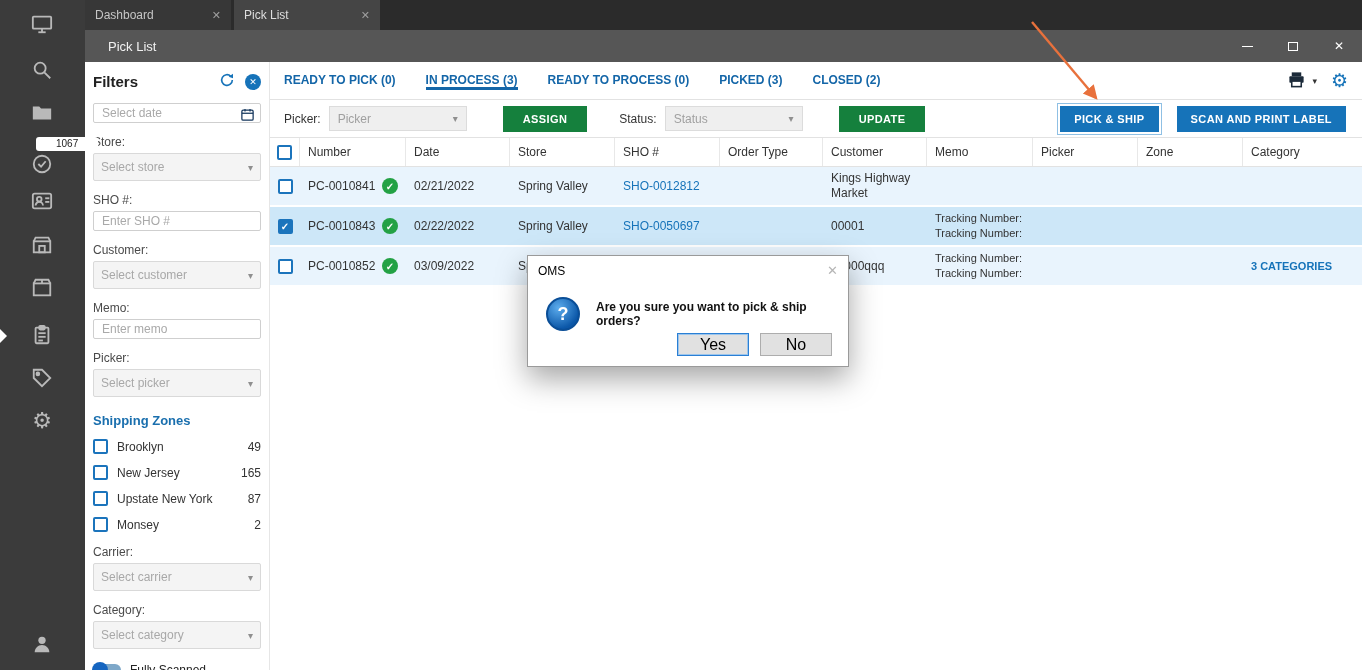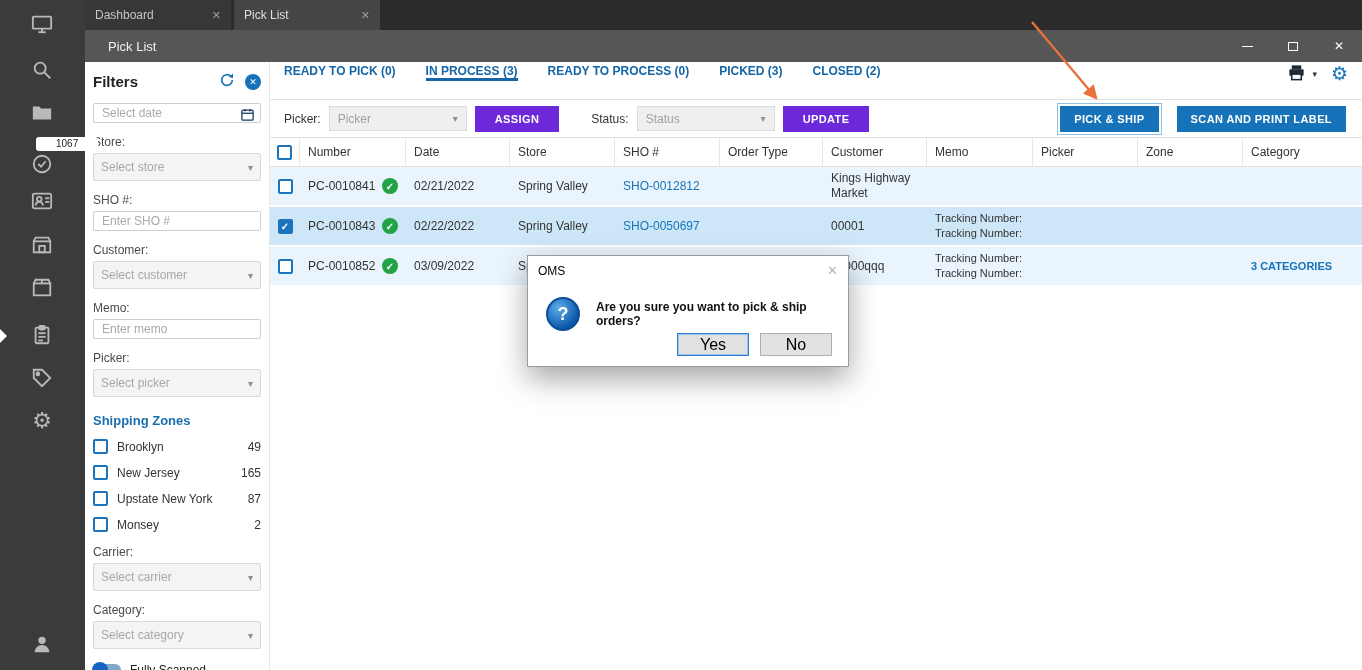--- a/index.html
+++ b/index.html
@@ -43,31 +43,31 @@
   .zones-title { margin:16px 0 10px; font-size:13px; font-weight:bold; color:#1a6fae; }
   .zone { display:flex; align-items:center; gap:9px; margin:9px 0; color:#333; height:17px; }
   .zone .cnt { margin-left:auto; color:#333; }
   .cb { width:15px; height:15px; border:2px solid #1b74bc; border-radius:2px; background:#fff; flex:none; display:flex; align-items:center; justify-content:center; }
   .cb.checked { background:#1b74bc; color:#fff; font-size:10px; font-weight:bold; }
   .switch-row { display:flex; align-items:center; gap:9px; margin-top:14px; color:#222; }
   .switch { position:relative; width:28px; height:12px; background:#7ea8c9; border-radius:6px; flex:none; }
   .switch .thumb { position:absolute; left:-1px; top:-2px; width:16px; height:16px; border-radius:50%; background:#1565c0; }
   
   .main { position:absolute; left:270px; top:62px; right:0; bottom:0; background:#fff; z-index:2; }
-  .status-row { height:38px; display:flex; align-items:flex-start; gap:30px; padding:0 14px; border-bottom:1px solid #e2e2e2; }
+  .status-row { height:38px; display:flex; align-items:center; gap:30px; padding:0 14px; border-bottom:1px solid #e2e2e2; }
   .stab { display:flex; align-items:center; font-weight:bold; font-size:12px; color:#1466a8; border-bottom:3px solid transparent; padding-top:2px; }
   .stab.active { border-bottom-color:#1466a8; }
   .hdr-icons { margin-left:auto; display:flex; align-items:center; gap:6px; }
   .hdr-icons .caret { font-size:9px; color:#333; }
   .gear-blue { font-size:19px; color:#1673b9; margin-left:8px; }
   .toolbar { height:37px; display:flex; align-items:center; padding:0 14px; gap:8px; }
   .tlabel { color:#333; }
   .tdd { width:138px; height:25px; background:#efefef; border:1px solid #dcdcdc; display:flex; align-items:center; padding:0 8px; color:#a0a0a0; }
   .tdd .caret { margin-left:auto; color:#8f8f8f; font-size:10px; }
-  .gbtn { height:26px; padding:0 20px; background:#6d28d9; color:#fff; font-weight:bold; font-size:11px; letter-spacing:.4px; border:none; display:flex; align-items:center; font-family:"Liberation Sans", sans-serif; }
+  .gbtn { height:26px; padding:0 20px; background:#15803d; color:#fff; font-weight:bold; font-size:11px; letter-spacing:.4px; border:none; display:flex; align-items:center; font-family:"Liberation Sans", sans-serif;margin-left:28px; }
   .status-label { margin-left:24px; }
   .bbtn { height:26px; padding:0 14px; background:#1673b9; color:#fff; font-weight:bold; font-size:11px; letter-spacing:.4px; border:none; display:flex; align-items:center; font-family:"Liberation Sans", sans-serif; }
   .pickship { margin-left:auto; box-shadow:0 0 0 2px #fff, 0 0 0 3px #8fc0e4; }
   .scanprint { margin-left:10px; margin-right:2px; }
   
   .g-h { display:flex; height:30px; border-top:1px solid #e2e2e2; border-bottom:1px solid #e2e2e2; background:#fff; }
   .hc { display:flex; align-items:center; padding:0 8px; color:#333; border-right:1px solid #e8e8e8; }
   .w-cb { width:30px; justify-content:center; padding:0; }
   .w-num { width:106px; } .w-date { width:104px; } .w-store { width:105px; }
   .w-sho { width:105px; } .w-ot { width:103px; } .w-cust { width:104px; }

